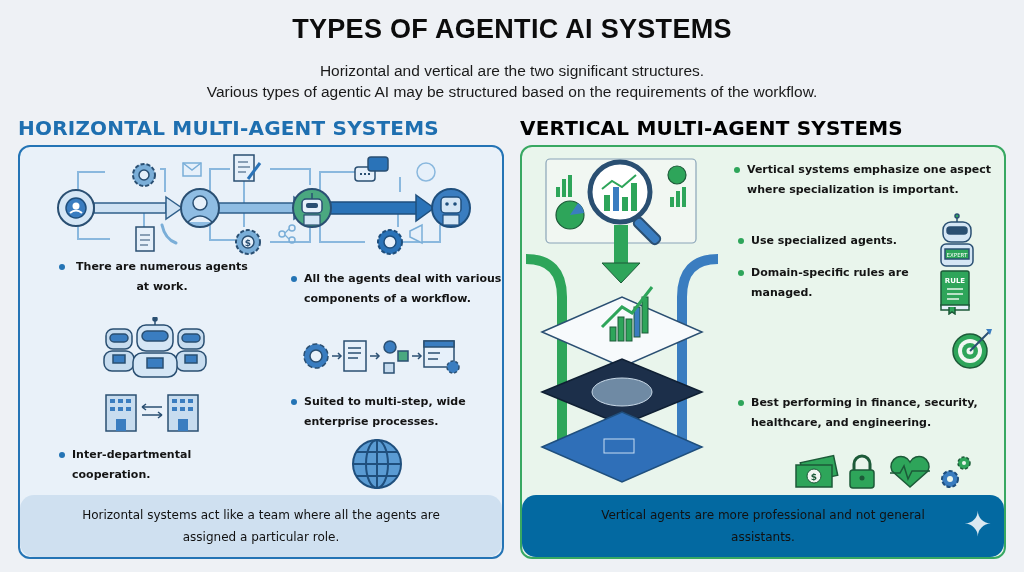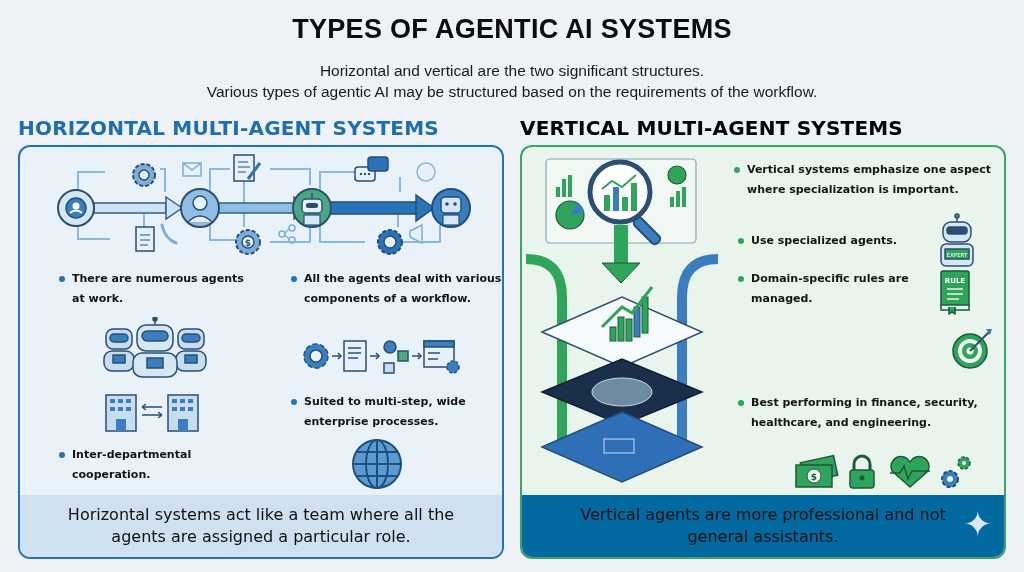--- a/index.html
+++ b/index.html
@@ -6,21 +6,21 @@
   html, body { width: 1024px; height: 572px; overflow: hidden; }
   body { background: #eef1f5; font-family: "DejaVu Sans", sans-serif; color: #111; position: relative; }
   .title { position: absolute; top: 14px; left: 0; width: 1024px; text-align: center; font-size: 27px; font-weight: bold; letter-spacing: 0.3px; color: #0c0c0c; font-family: "Liberation Sans", sans-serif; }
   .subtitle { position: absolute; top: 60px; left: 0; width: 1024px; text-align: center; font-size: 15.5px; line-height: 21px; color: #1a1a1a; font-family: "Liberation Sans", sans-serif; }
   .sec-title { position: absolute; top: 116px; font-size: 20px; font-weight: bold; text-align: left; font-family: "DejaVu Sans", sans-serif; letter-spacing: 0.2px; }
   .sec-title.h { left: 18px; width: 486px; color: #1e6fb0; }
   .sec-title.v { left: 520px; width: 486px; color: #000000; }
   .panel { position: absolute; top: 145px; height: 414px; border-radius: 12px; overflow: hidden; }
   .panel.h { left: 18px; width: 486px; border: 2.5px solid #2474b5; background: #e9f1f9; }
   .panel.v { left: 520px; width: 486px; border: 2.5px solid #38a862; background: #e9f5ec; }
-  .caption { position: absolute; left: 0; right: 0; bottom: 0; height: 62px; display: flex; align-items: center; justify-content: center; text-align: center; font-size: 16px; line-height: 22px; color: #111; padding: 0 46px; }
+  .caption { position: absolute; left: 0; right: 0; bottom: 0; height: 62px; display: flex; align-items: center; justify-content: center; text-align: center; font-size: 12px; line-height: 22px; color: #111; padding: 0 46px; border-radius: 14px; }
   .panel.h .caption { background: #cfe0f0; }
   .panel.v .caption { background: #0369a1; }
   .bullet { position: absolute; font-size: 11px; line-height: 20px; color: #141414; font-weight: 600; }
   .bullet .dot { position: absolute; left: -13px; top: 7px; width: 6px; height: 6px; border-radius: 50%; }
   .panel.h .dot { background: #2474b5; }
   .panel.v .dot { background: #2ea55a; }
   svg { position: absolute; }
   .sparkle { position: absolute; right: 12px; bottom: 16px; color: #ffffff; opacity: 0.85; font-size: 34px; line-height: 34px; }
 </style>
 </head>
@@ -131,21 +131,21 @@
     </g>
     <g>
       <circle cx="431" cy="61" r="19" fill="#3a7dc0" stroke="#1f4f7d" stroke-width="2"></circle>
       <rect x="421" y="50" width="20" height="16" rx="4" fill="#d5e6f5" stroke="#1f4f7d" stroke-width="1.5"></rect>
       <circle cx="427" cy="57" r="1.8" fill="#1f4f7d"></circle>
         <circle cx="435" cy="57" r="1.8" fill="#1f4f7d"></circle>
       <rect x="423" y="68" width="16" height="10" fill="#d5e6f5" stroke="#1f4f7d" stroke-width="1.2"></rect>
     </g>
   </svg>
 
-  <div class="bullet" style="left:52px;top:122px;width:180px;">
+  <div class="bullet" style="left:52px;top:110px;width:180px;text-align:center;">
     <span class="dot"></span>
     <span>There are numerous agents at work.</span>
   </div>
   <svg style="left:80px;top:170px" width="110" height="62" viewBox="0 0 110 62">
     <g stroke="#2a4f72" stroke-width="1.5">
       <rect x="6" y="12" width="26" height="20" rx="7" fill="#c7dcef"></rect>
       <rect x="10" y="17" width="18" height="8" rx="4" fill="#3a7dc0"></rect>
       <rect x="4" y="34" width="30" height="20" rx="8" fill="#c7dcef"></rect>
       <rect x="13" y="38" width="12" height="8" fill="#3a7dc0"></rect>
       <rect x="78" y="12" width="26" height="20" rx="7" fill="#c7dcef"></rect>
@@ -298,21 +298,21 @@
       <line x1="23" y1="4" x2="23" y2="9"></line>
         <circle cx="23" cy="3" r="2" fill="#2ea55a"></circle>
       <rect x="9" y="9" width="28" height="20" rx="8" fill="#d5e6f5"></rect>
       <rect x="13" y="14" width="20" height="7" rx="3" fill="#2a4f72"></rect>
       <rect x="7" y="31" width="32" height="22" rx="5" fill="#d5e6f5"></rect>
       <rect x="11" y="36" width="24" height="10" fill="#2ea55a"></rect>
     </g>
     <text x="23" y="44" text-anchor="middle" font-size="5.5" fill="#ffffff" font-family="DejaVu Sans, sans-serif">EXPERT</text>
   </svg>
 
-  <div class="bullet" style="left:229px;top:122px;width:200px;">
+  <div class="bullet" style="left:229px;top:116px;width:200px;">
     <span class="dot"></span>
     <span>Domain-specific rules are managed.</span>
   </div>
   <svg style="left:415px;top:122px" width="36" height="46" viewBox="0 0 36 46">
     <g stroke="#1c5a38" stroke-width="1.5">
       <rect x="4" y="2" width="28" height="36" rx="2" fill="#2ea55a"></rect>
       <rect x="4" y="36" width="28" height="5" fill="#e6f0fa"></rect>
       <path d="M12 38 V45 L15 43 L18 45 V38" fill="#2ea55a"></path>
       <path d="M10 20 H26 M10 25 H26 M10 30 H22" stroke="#e6f5ea"></path>
     </g>

